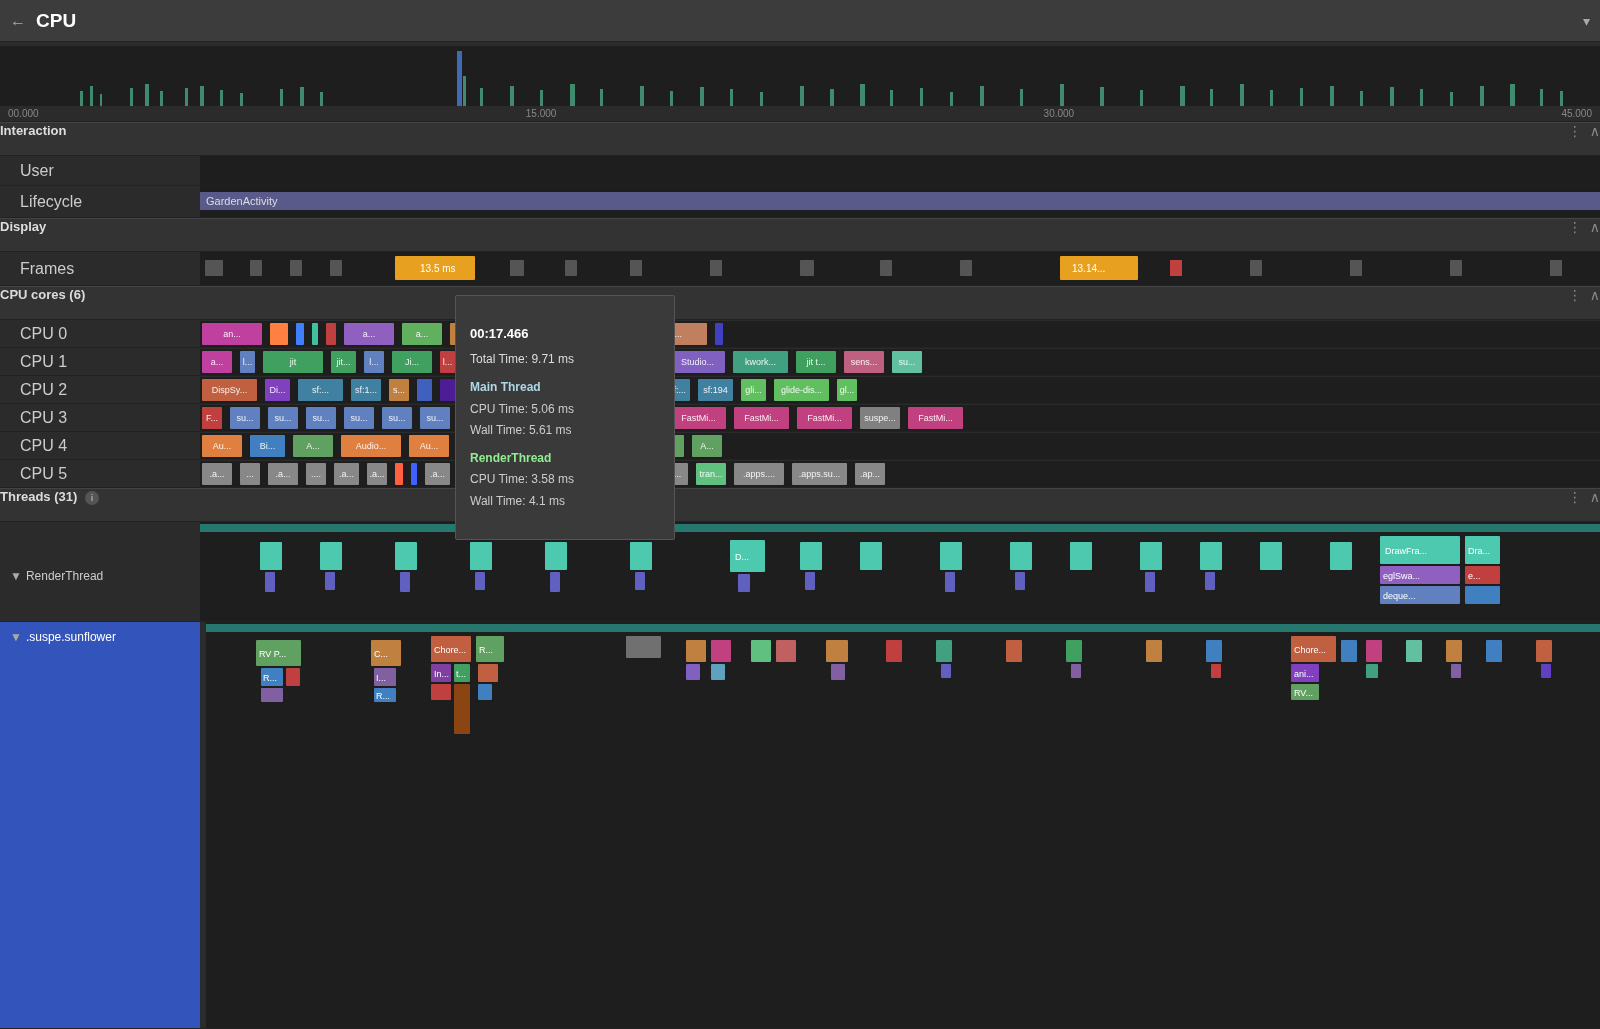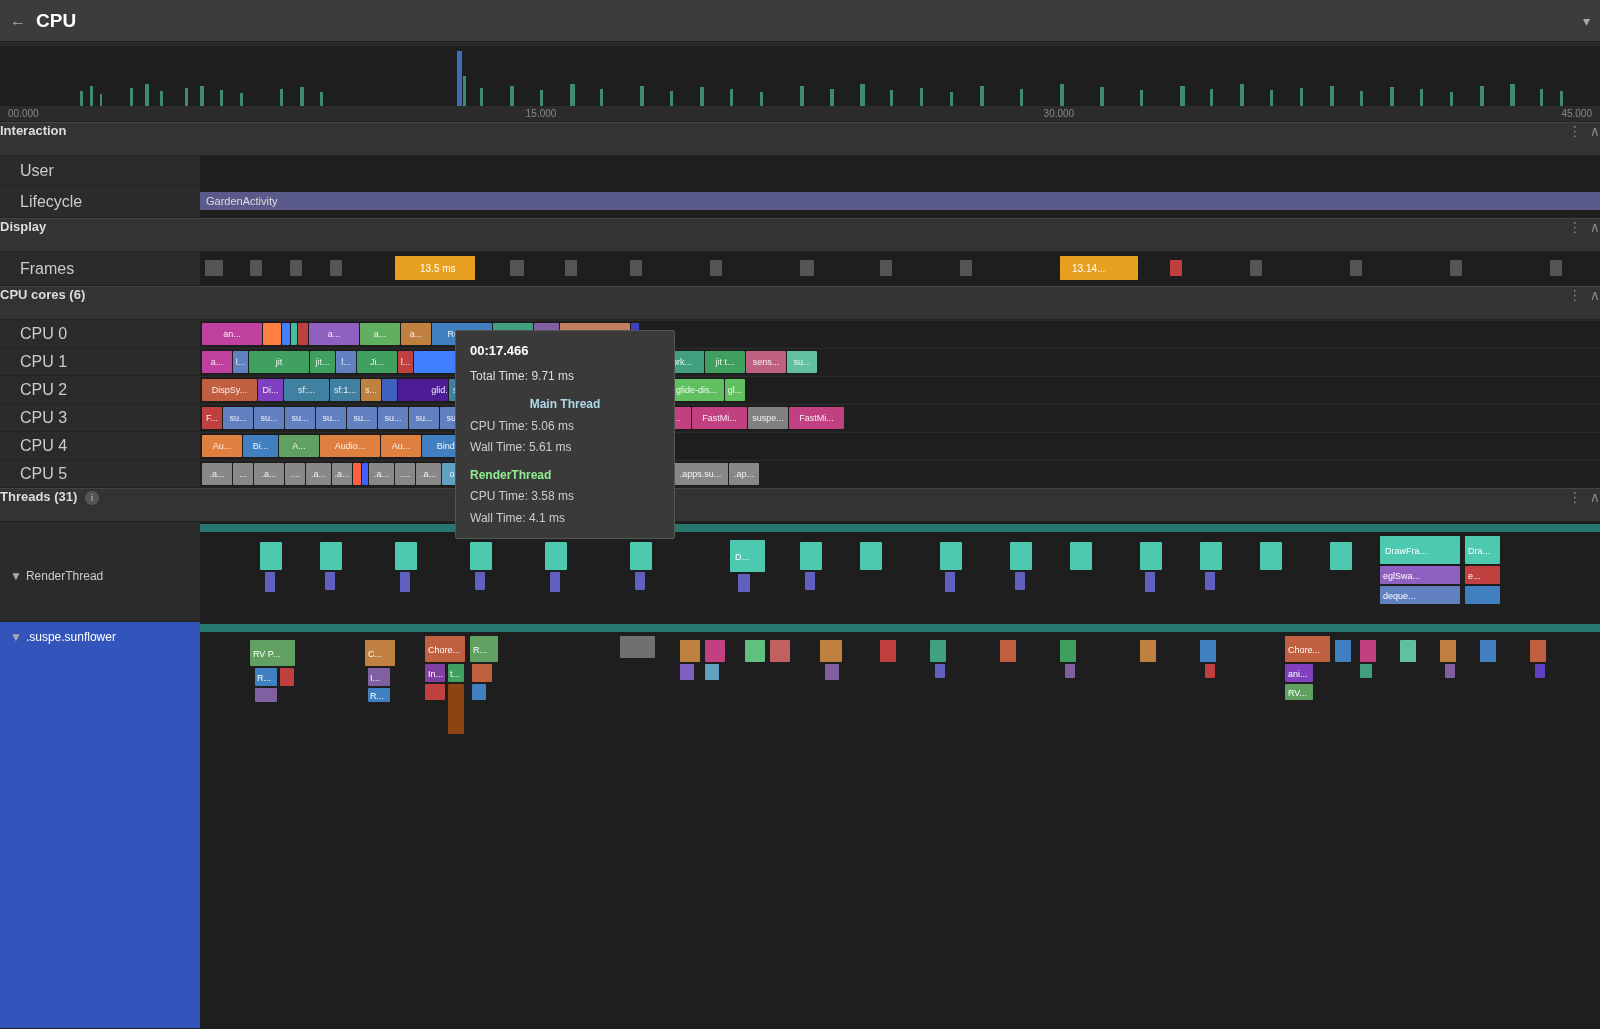--- a/index.html
+++ b/index.html
@@ -124,21 +124,21 @@
       padding-left: 6px;
       color: #ddd;
       font-size: 11px;
     }
 
     
     .cpu-row-content {
       display: flex;
       height: 26px;
       align-items: center;
-      gap: 1px;
+      gap: 8px;
       padding: 1px 2px;
       flex-wrap: nowrap;
       overflow: hidden;
     }
     .cpu-block {
       height: 22px;
       display: inline-flex;
       align-items: center;
       justify-content: center;
       font-size: 9px;
@@ -190,40 +190,38 @@
       height: 100%;
     }
 
     
     .tooltip {
       position: absolute;
       left: 460px;
       top: 280px;
       background: #3a3a3a;
       border: 1px solid #555;
-      padding: 8px 14px;
+      padding: 26px 14px;
       z-index: 100;
       min-width: 220px;
       font-size: 12px;
       line-height: 1.8;
       color: #ddd;
       border-radius: 2px;
-      margin-top: 35px;
     }
     .tooltip-time {
       color: #fff;
       font-weight: bold;
       font-size: 13px;
       margin-bottom: 4px;
     }
     .tooltip-section {
       margin-top: 6px;
       color: #add8e6;
       font-weight: bold;
-      text-align: center;
     }
     .tooltip-detail {
       color: #ccc;
     }
     .tooltip-section2 {
       margin-top: 6px;
       color: #90ee90;
       font-weight: bold;
     }
 
@@ -591,21 +589,21 @@
           <rect x="1265" y="64" width="35" height="18" fill="#4080c0" rx="1"></rect>
         </svg>
       </div>
     </div>
 
     <div class="thread-row" style="flex:1;height:auto;min-height:160px;">
       <div class="sunflower-label">
         <span style="color:#aaa;">▼</span>
         <span>.suspe.sunflower</span>
       </div>
-      <div class="thread-content" style="height:100%;">
+      <div class="thread-content" style="height:100%;margin-left:6px;">
         <svg width="100%" height="220" style="position:absolute;">
 
           <rect x="0" y="2" width="100%" height="8" fill="#2a9d8f" opacity="0.7"></rect>
 
           <rect x="50" y="18" width="45" height="26" fill="#60a060" rx="1"></rect>
           <text x="53" y="35" fill="white" font-size="9">RV P...</text>
           <rect x="55" y="46" width="22" height="18" fill="#4080c0" rx="1"></rect>
           <text x="57" y="59" fill="white" font-size="9">R...</text>
           <rect x="55" y="66" width="22" height="14" fill="#8060a0" rx="1"></rect>
           <rect x="80" y="46" width="14" height="18" fill="#c04040" rx="1"></rect>

